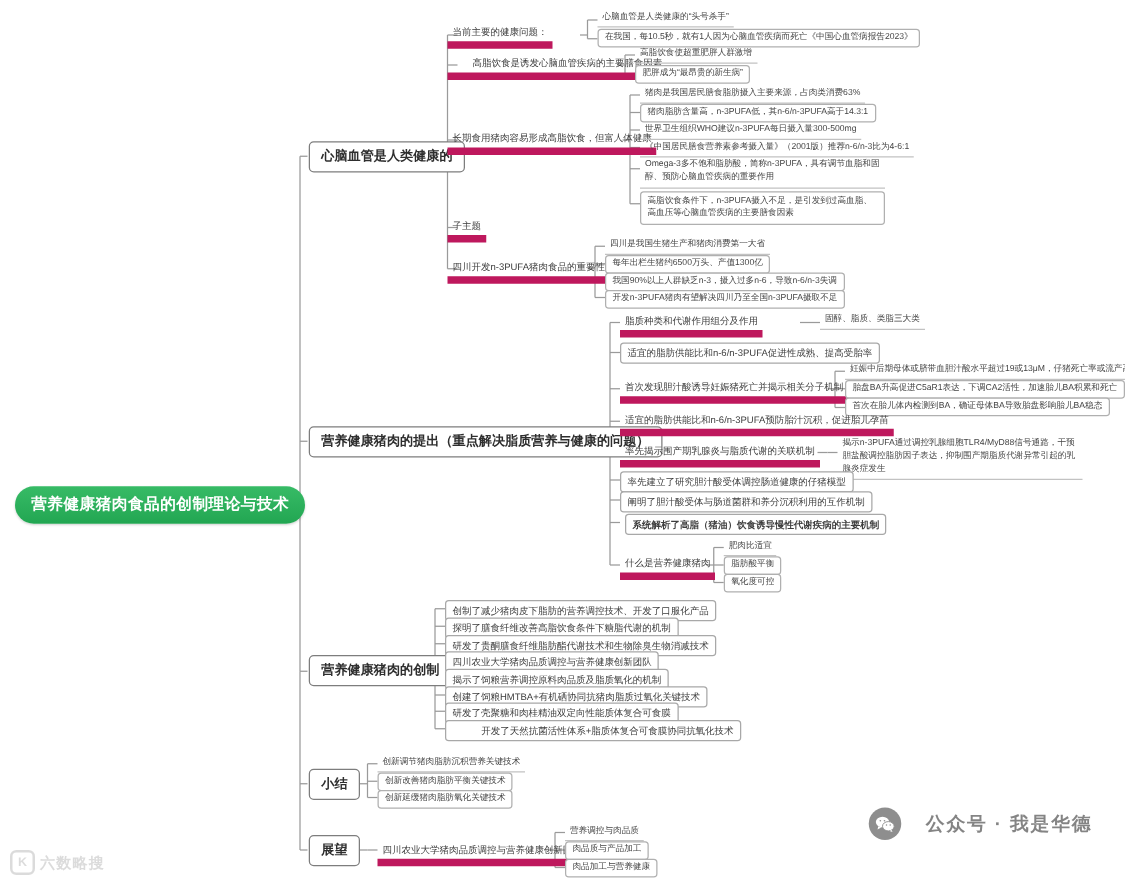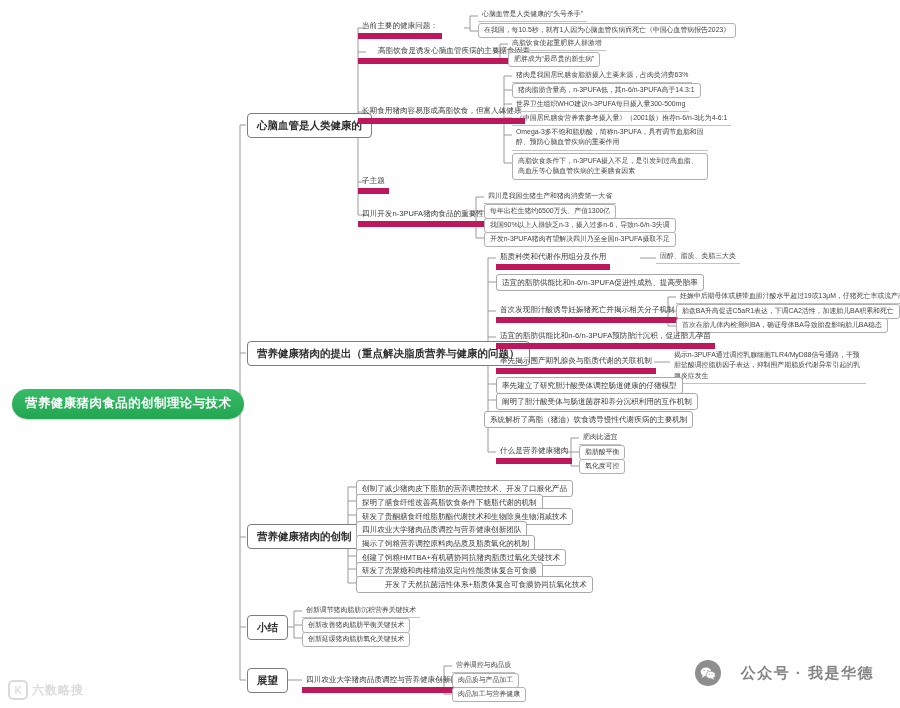--- a/index.html
+++ b/index.html
@@ -75,21 +75,21 @@
     opacity:.30;
   }
   .wm-left .logo {
     width:20px;height:20px;border-radius:5px;
     border:2px solid #8c8c8c;
     display:flex;align-items:center;justify-content:center;
     font-size:10px;color:#8c8c8c;font-weight:bold;
   }
   .wm-left .txt { font-size:12px; color:#8c8c8c; font-weight:bold; letter-spacing:1px;}
   .wm-right {
-    position:absolute; right:26px; bottom:22px;
+    position:absolute; right:26px; bottom:36px;
     display:flex; align-items:center; gap:20px;
     opacity:.62;
   }
   .wm-right .circ {
     width:26px;height:26px;border-radius:50%;
     background:#4a4a4a;
     display:flex;align-items:center;justify-content:center;
   }
   .wm-right .circ svg { display:block; }
   .wm-right .txt { font-size:15px; color:#3a3a3a; font-weight:bold; letter-spacing:1.5px;}
@@ -243,21 +243,21 @@
   <div class="node lvl3 boxed" style="left:676px; top:304px;">胎盘BA升高促进C5aR1表达，下调CA2活性，加速胎儿BA积累和死亡</div>
   <div class="node lvl3 boxed" style="left:676px; top:318px;">首次在胎儿体内检测到BA，确证母体BA导致胎盘影响胎儿BA稳态</div>
 
   <div class="node lvl2" style="left:496px; top:329px;">适宜的脂肪供能比和n-6/n-3PUFA预防胎汁沉积，促进胎儿孕苗</div>
 
   <div class="node lvl2" style="left:496px; top:354px;">率先揭示围产期乳腺炎与脂质代谢的关联机制</div>
   <div class="node lvl3 wrap2" style="left:670px; top:348px;">揭示n-3PUFA通过调控乳腺细胞TLR4/MyD88信号通路，干预胆盐酸调控脂肪因子表达，抑制围产期脂质代谢异常引起的乳腺炎症发生</div>
 
   <div class="node lvl2 boxed" style="left:496px; top:377px;">率先建立了研究胆汁酸受体调控肠道健康的仔猪模型</div>
   <div class="node lvl2 boxed" style="left:496px; top:393px;">阐明了胆汁酸受体与肠道菌群和养分沉积利用的互作机制</div>
-  <div class="node lvl2 boxed" style="left:484px; top:411px;">系统解析了高脂（猪油）饮食诱导慢性代谢疾病的主要机制</div>
+  <div class="node lvl2 boxed" style="left:500px; top:411px;font-weight:bold;">系统解析了高脂（猪油）饮食诱导慢性代谢疾病的主要机制</div>
 
   <div class="node lvl2" style="left:496px; top:444px;">什么是营养健康猪肉</div>
   <div class="node lvl3" style="left:579px; top:431px;">肥肉比适宜</div>
   <div class="node lvl3 boxed" style="left:579px; top:445px;">脂肪酸平衡</div>
   <div class="node lvl3 boxed" style="left:579px; top:459px;">氧化度可控</div>
 
   <div class="node lvl1" style="left:247px; top:524px;text-align:center;">营养健康猪肉的创制</div>
   <div class="node lvl2 boxed" style="left:356px; top:480px;">创制了减少猪肉皮下脂肪的营养调控技术、开发了口服化产品</div>
   <div class="node lvl2 boxed" style="left:356px; top:494px;">探明了膳食纤维改善高脂饮食条件下糖脂代谢的机制</div>
   <div class="node lvl2 boxed" style="left:356px; top:508px;">研发了贵酮膳食纤维脂肪酯代谢技术和生物除臭生物消减技术</div>

